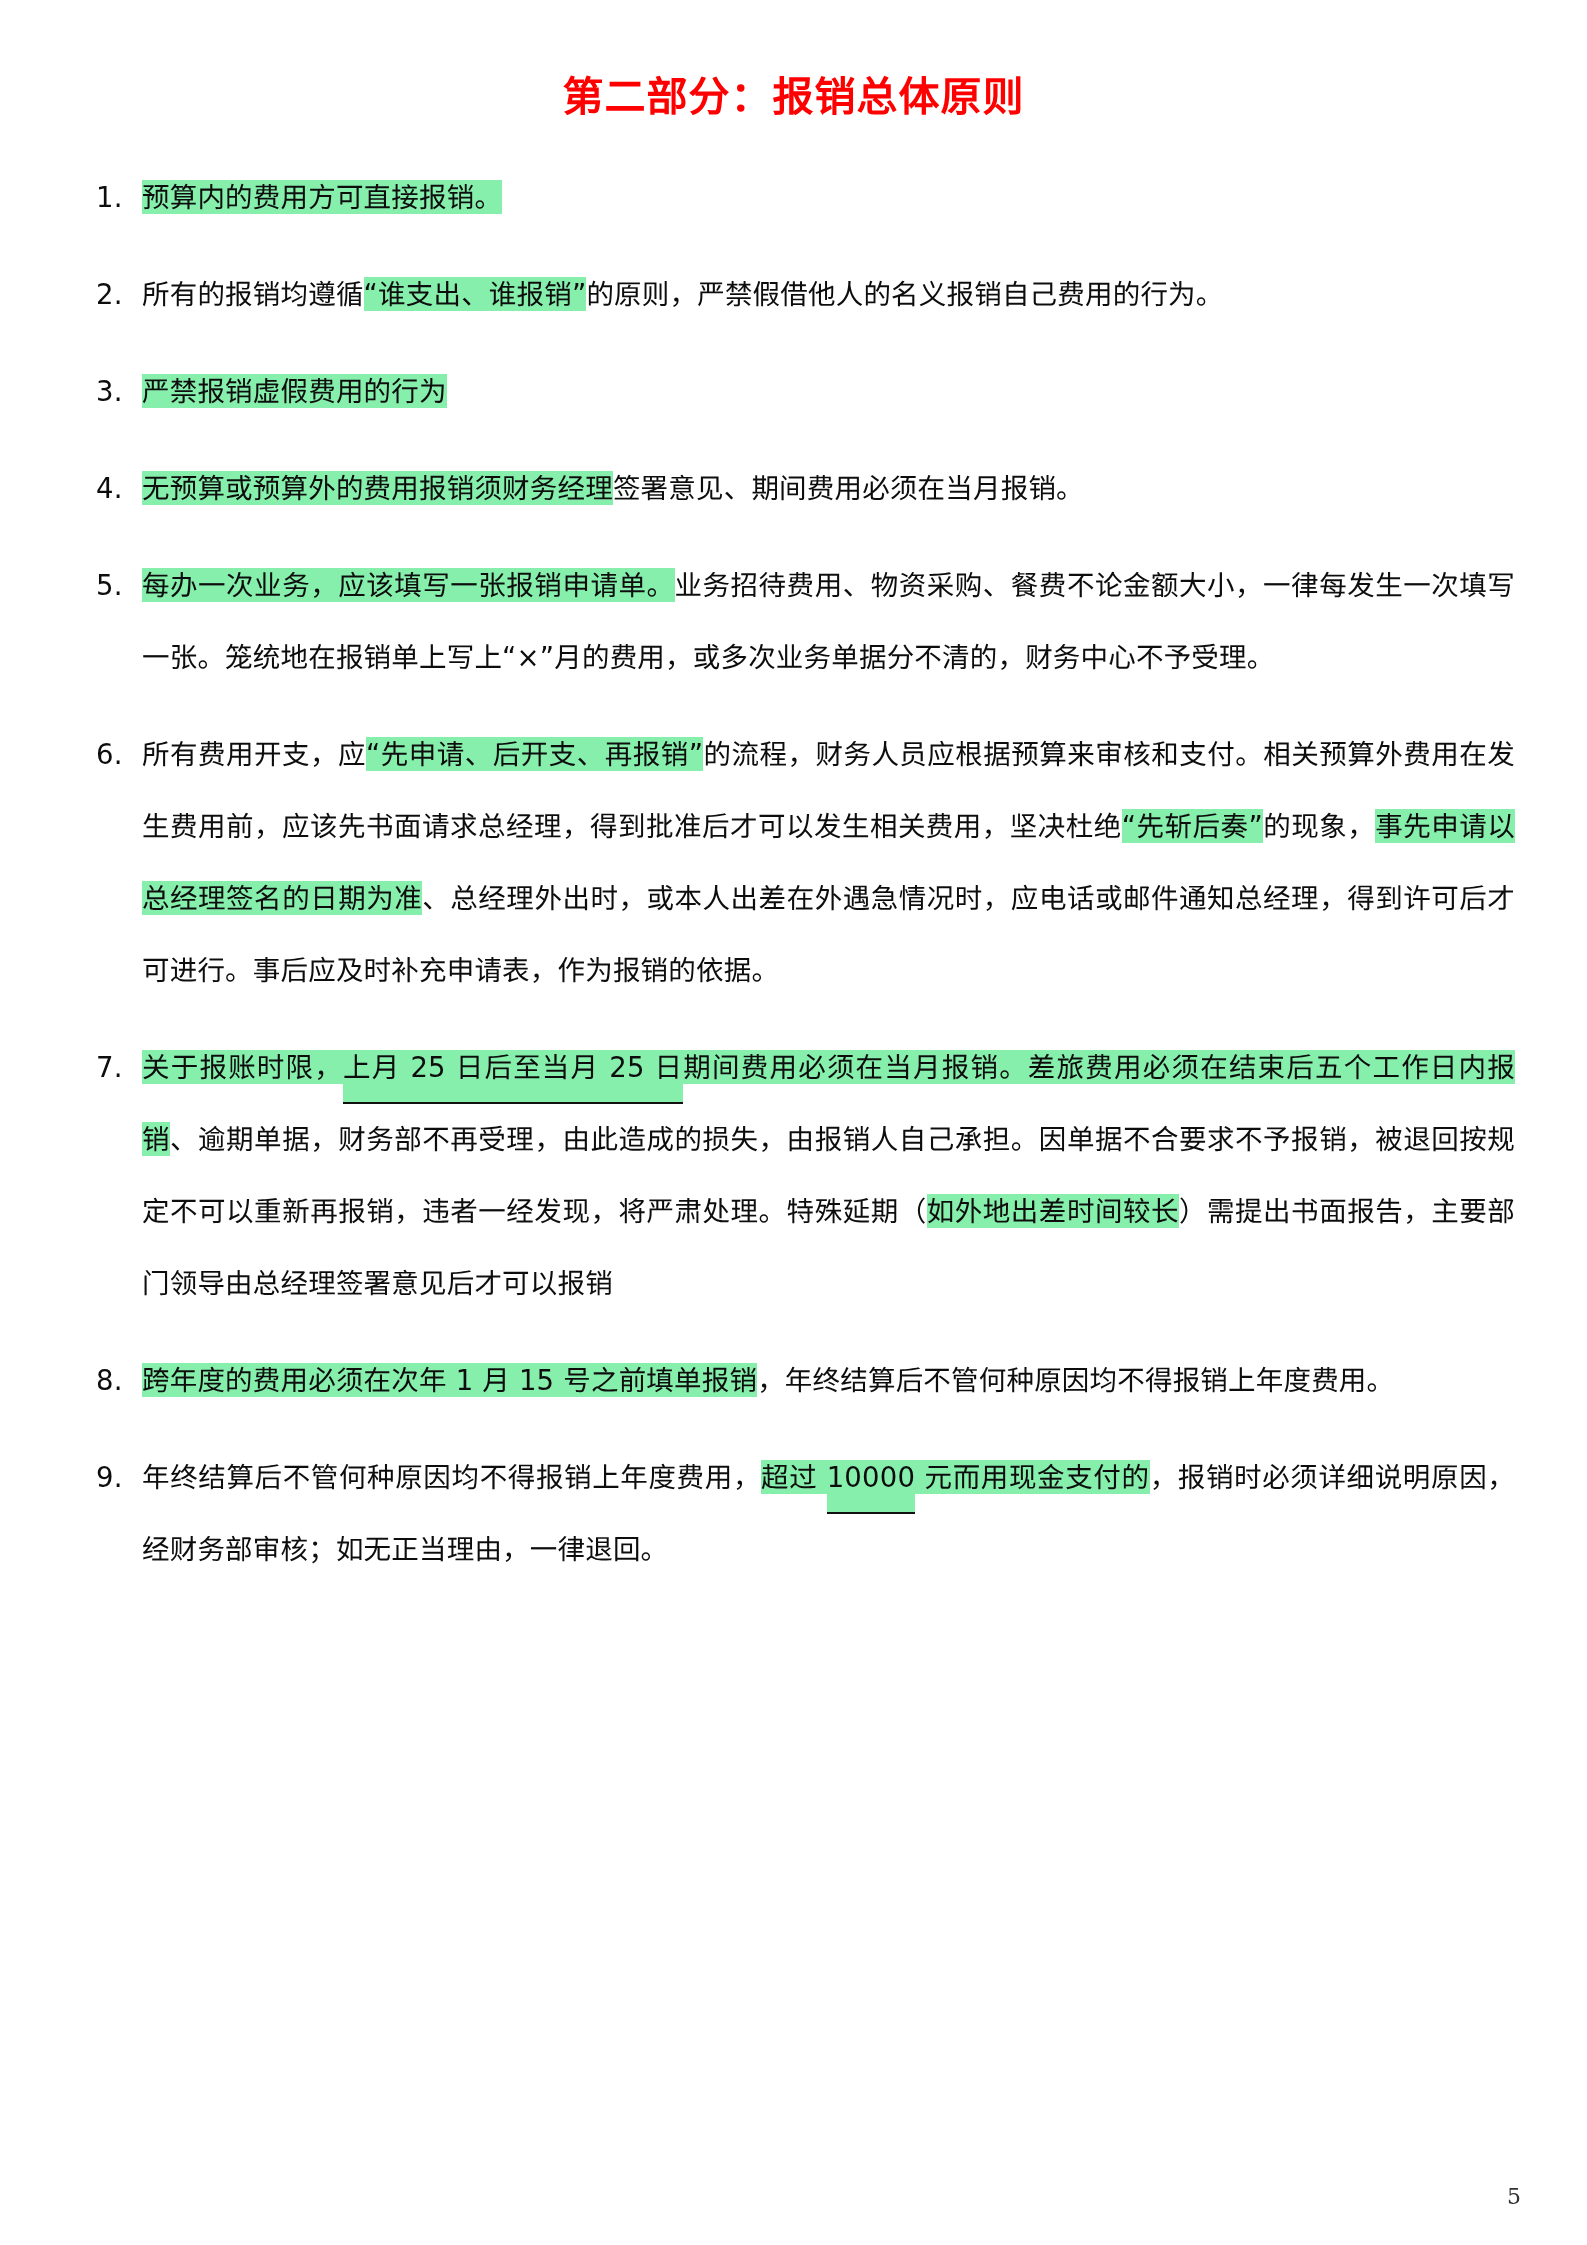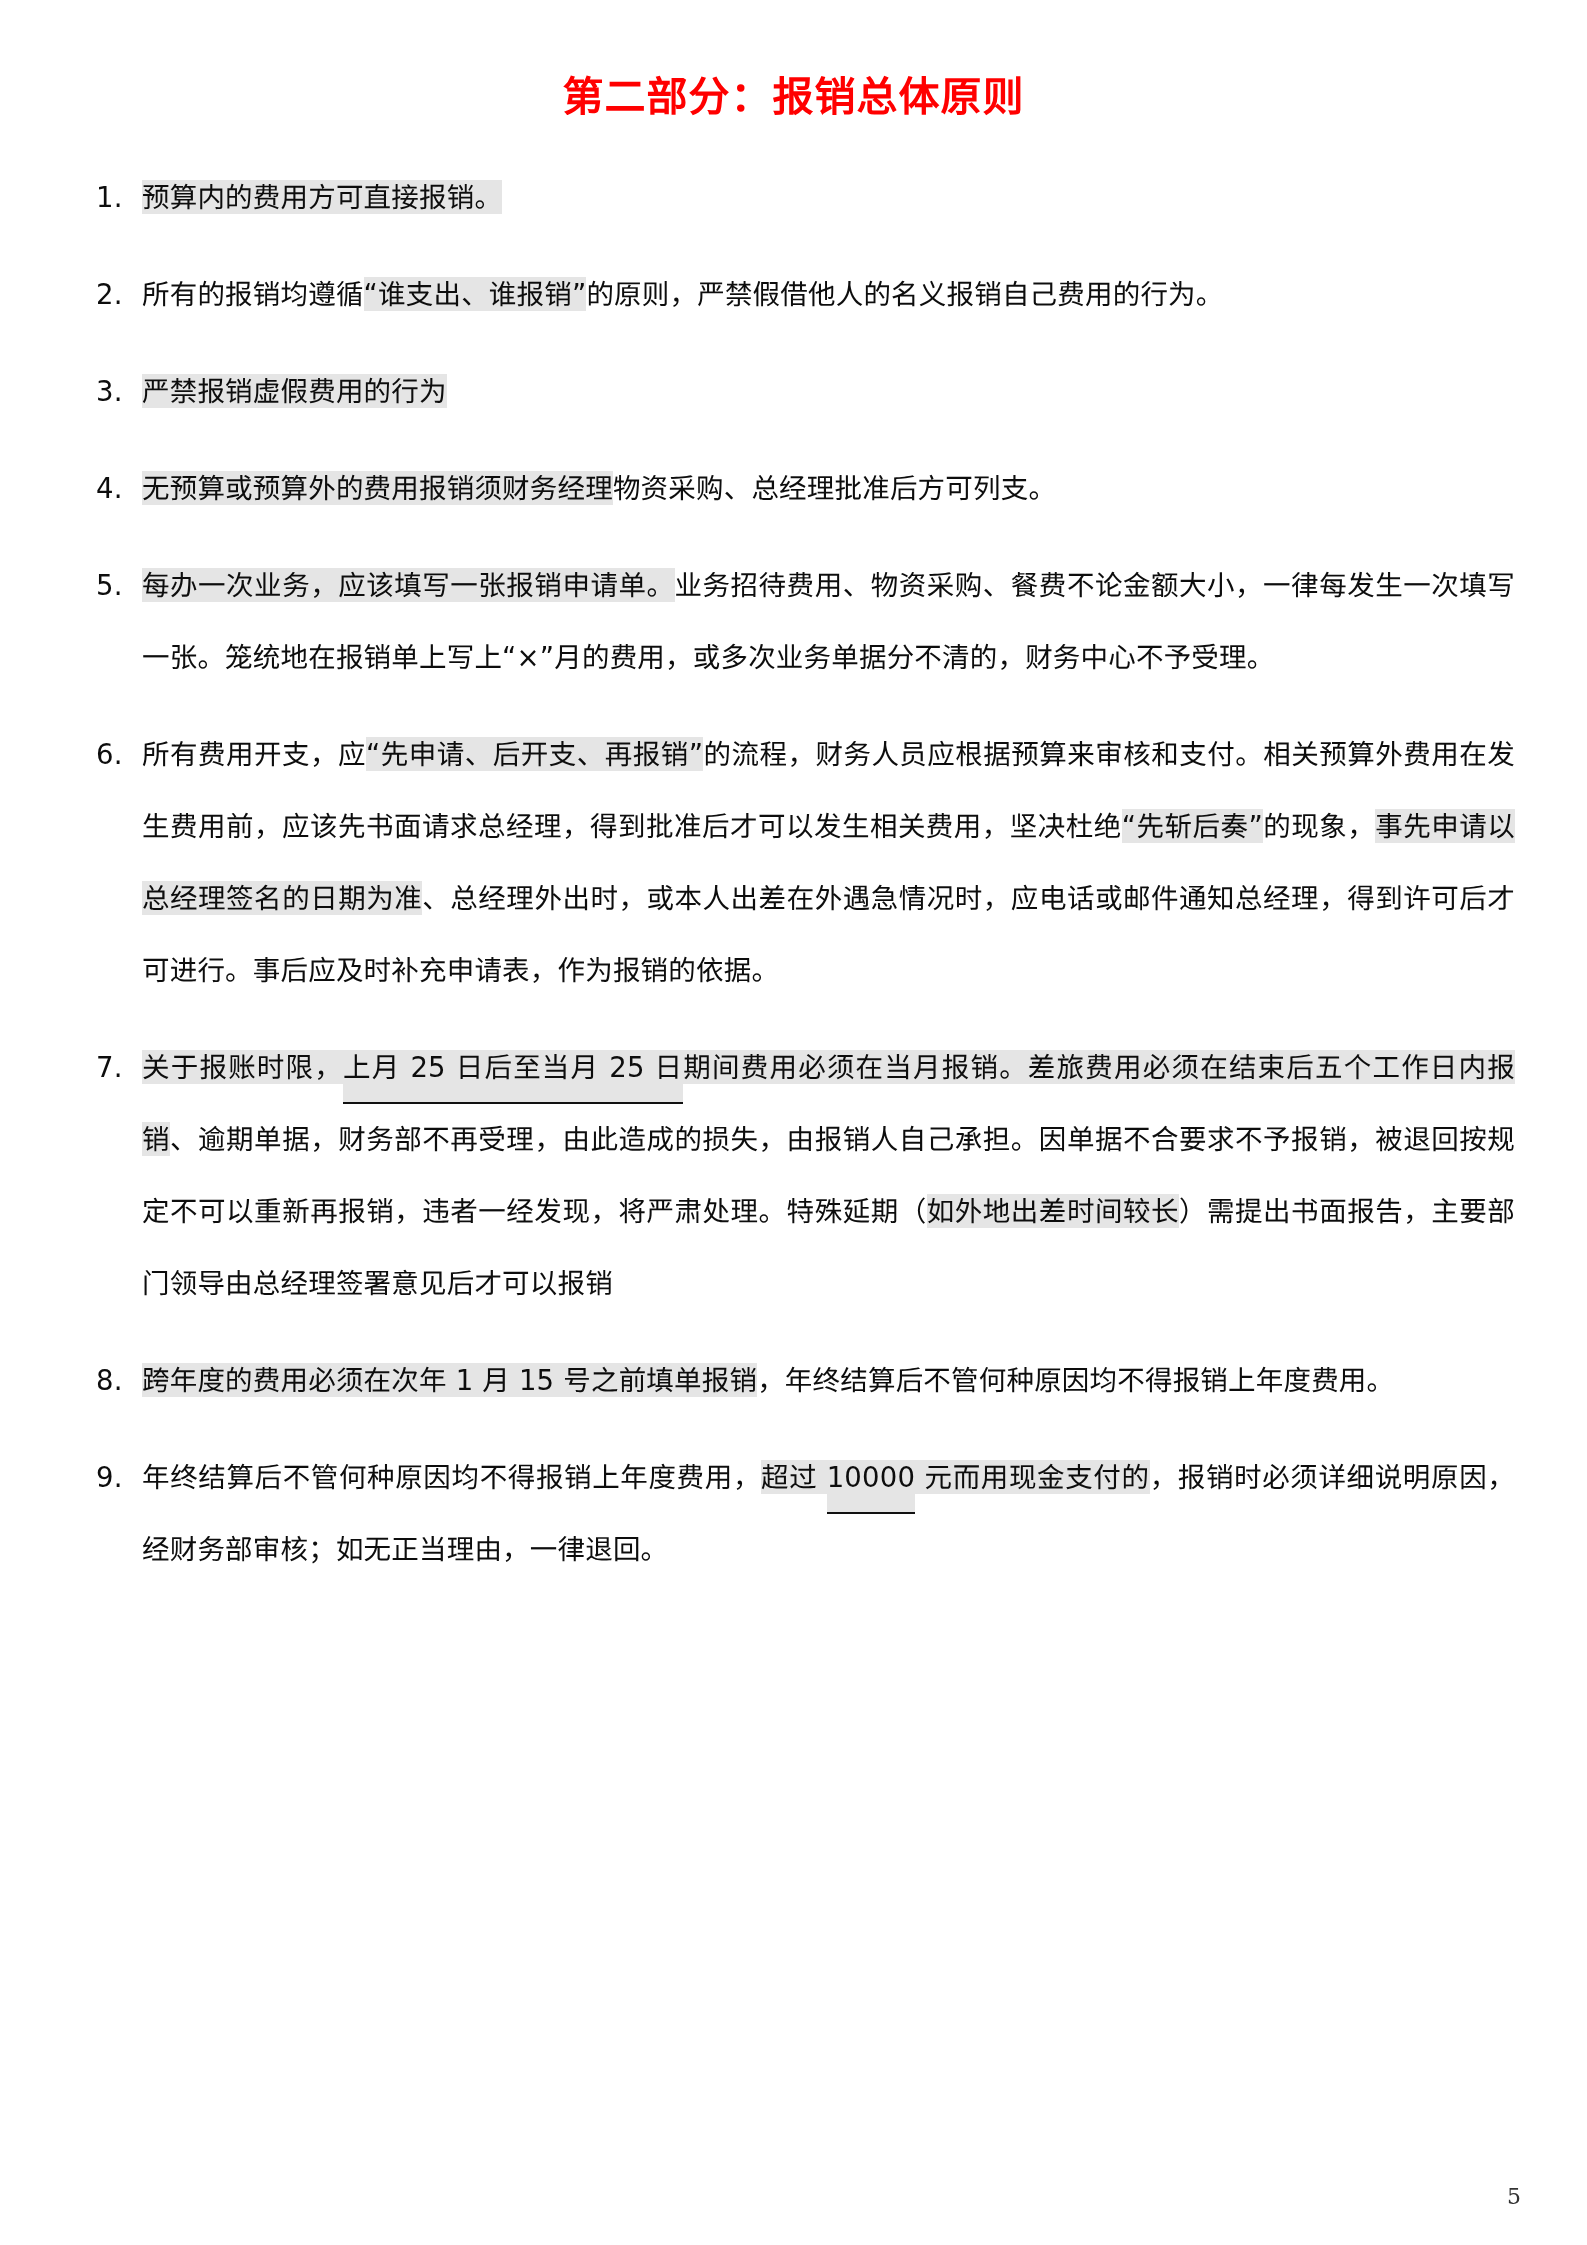--- a/index.html
+++ b/index.html
@@ -57,21 +57,21 @@
     white-space: nowrap;
   }
   .item .txt {
     display: block;
     margin-left: 46px;
   }
   .item.wide .num { width: 60px; }
   .item.wide .txt { margin-left: 60px; }
 
   .hl {
-    background-color: #e5e5e5;
+    background-color: #86efac;
     box-decoration-break: clone;
     -webkit-box-decoration-break: clone;
     padding: 1px 0;
   }
   .ul {
     border-bottom: 2px solid #111111;
     padding-bottom: 19px;
   }
   .page-number {
     position: absolute;
@@ -98,21 +98,21 @@
       <div class="item">
         <span class="num">2.</span>
         <span class="txt"><span>所有的报销均遵循</span><span class="hl">“谁支出、谁报销”</span><span>的原则，严禁假借他人的名义报销自己费用的行为。</span></span>
       </div>
       <div class="item">
         <span class="num">3.</span>
         <span class="txt"><span class="hl">严禁报销虚假费用的行为</span></span>
       </div>
       <div class="item">
         <span class="num">4.</span>
-        <span class="txt"><span class="hl">无预算或预算外的费用报销须财务经理</span><span>物资采购、总经理批准后方可列支。</span></span>
+        <span class="txt"><span class="hl">无预算或预算外的费用报销须财务经理</span><span>签署意见、期间费用必须在当月报销。</span></span>
       </div>
       <div class="item">
         <span class="num">5.</span>
         <span class="txt"><span class="hl">每办一次业务，应该填写一张报销申请单。</span><span>业务招待费用、物资采购、餐费不论金额大小，一律每发生一次填写一张。笼统地在报销单上写上“×”月的费用，或多次业务单据分不清的，财务中心不予受理。</span></span>
       </div>
       <div class="item">
         <span class="num">6.</span>
         <span class="txt"><span>所有费用开支，应</span><span class="hl">“先申请、后开支、再报销”</span><span>的流程，财务人员应根据预算来审核和支付。相关预算外费用在发生费用前，应该先书面请求总经理，得到批准后才可以发生相关费用，坚决杜绝</span><span class="hl">“先斩后奏”</span><span>的现象，</span><span class="hl">事先申请以总经理签名的日期为准</span><span>、总经理外出时，或本人出差在外遇急情况时，应电话或邮件通知总经理，得到许可后才可进行。事后应及时补充申请表，作为报销的依据。</span></span>
       </div>
       <div class="item">

